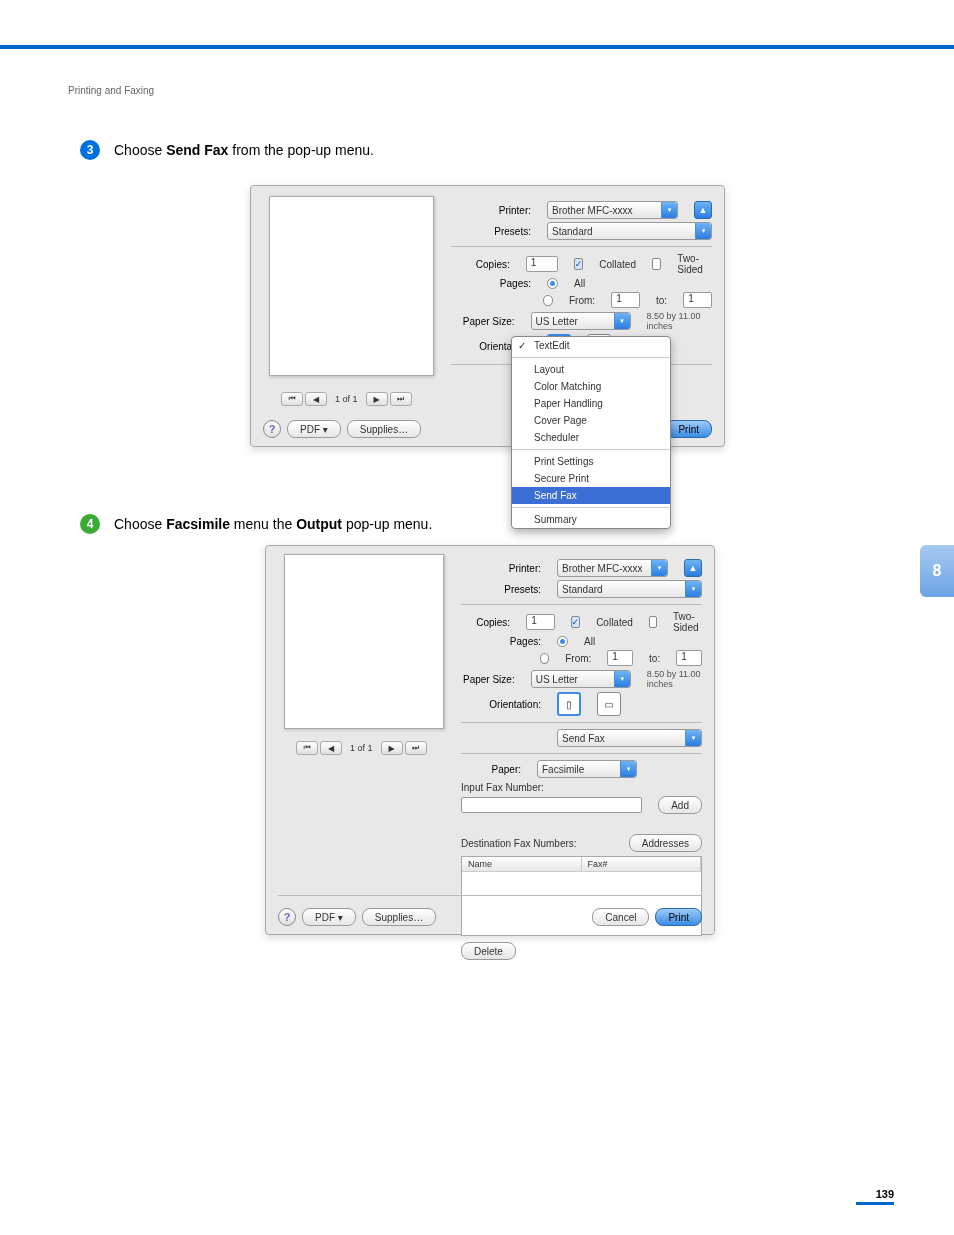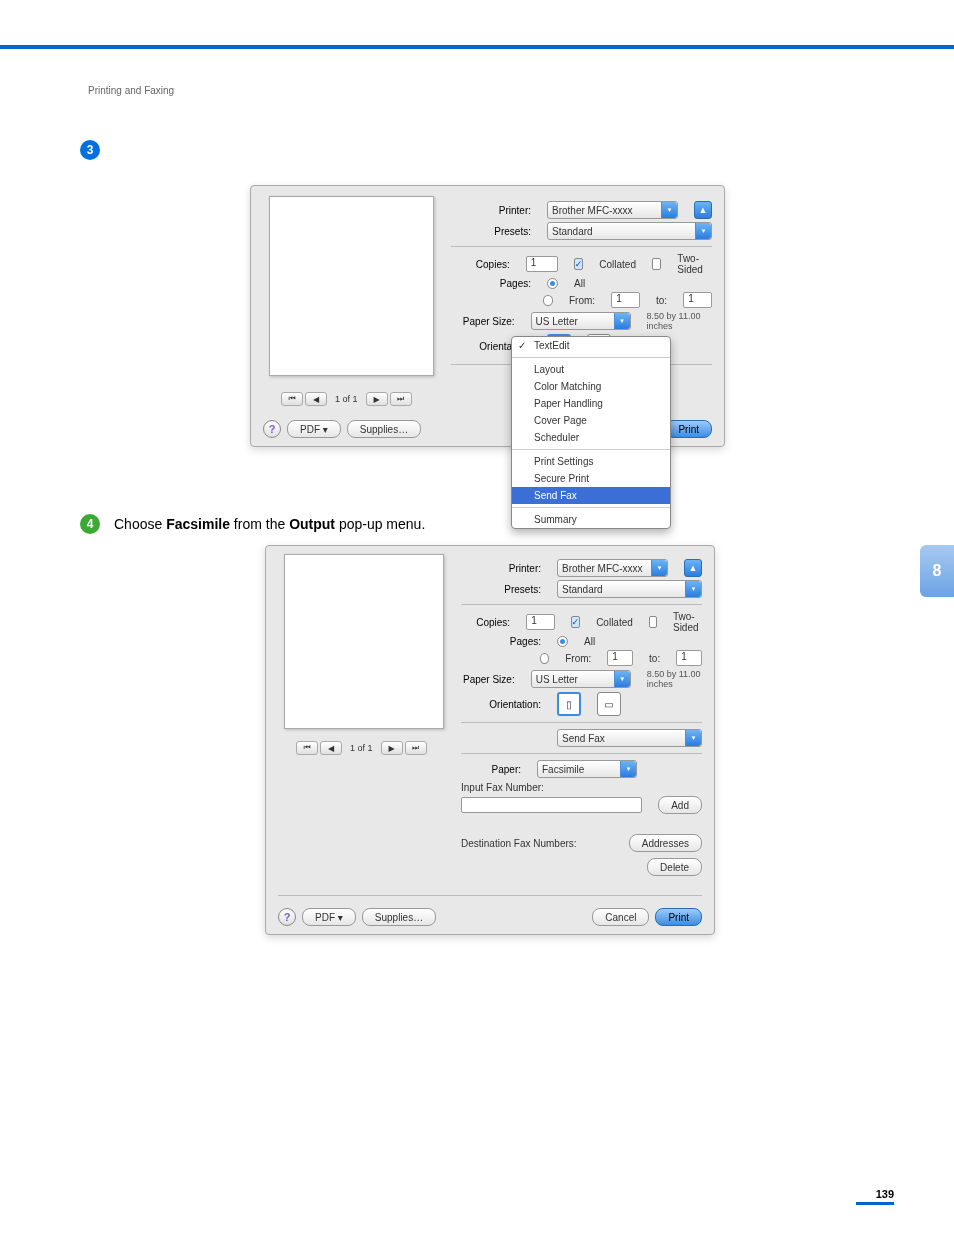--- a/index.html
+++ b/index.html
@@ -13,21 +13,21 @@
     .top-bar {
       width: 100%;
       height: 4px;
       background: #0066cc;
       position: absolute;
       top: 45px;
     }
     .header-section {
       position: absolute;
       top: 85px;
-      left: 88px;
+      left: 68px;
       font-size: 10px;
       color: #666;
     }
     .step {
       position: absolute;
       left: 80px;
       display: flex;
       align-items: flex-start;
       gap: 14px;
     }
@@ -225,20 +225,23 @@
 <body>
 
 <div class="top-bar"></div>
 
 <div class="header-section">Printing and Faxing</div>
 
 <div class="side-tab">8</div>
 
 <div class="step step-3">
   <div class="step-num bg-blue">3</div>
+  <div class="step-text">
+    <span>Choose </span><span class="bold">Send Fax</span><span> from the pop-up menu.</span>
+  </div>
 </div>
 
 <div class="mac-dialog dlg1">
   <div class="preview-box"></div>
   <div class="preview-nav">
     <div class="nav-btn">⏮</div>
     <div class="nav-btn">◀</div>
     <span style="margin:0 6px">1 of 1</span>
     <div class="nav-btn">▶</div>
     <div class="nav-btn">⏭</div>
@@ -321,21 +324,21 @@
     <div class="mac-btn">PDF ▾</div>
     <div class="mac-btn">Supplies…</div>
     <div class="spacer"></div>
     <div class="mac-btn primary">Print</div>
   </div>
 </div>
 
 <div class="step step-4">
   <div class="step-num bg-green">4</div>
   <div class="step-text">
-    <span>Choose </span><span class="bold">Facsimile</span><span> from the </span><span class="bold">Output</span><span> pop-up menu.</span>
+    <span>Choose </span><span class="bold">Facsimile</span><span> menu the </span><span class="bold">Output</span><span> pop-up menu.</span>
   </div>
 </div>
 
 <div class="mac-dialog dlg2">
   <div class="preview-box"></div>
   <div class="preview-nav">
     <div class="nav-btn">⏮</div>
     <div class="nav-btn">◀</div>
     <span style="margin:0 6px">1 of 1</span>
     <div class="nav-btn">▶</div>
@@ -412,21 +415,27 @@
     <div style="font-size:10px;margin-top:4px">Input Fax Number:</div>
     <div class="form-row">
       <div class="mac-input" style="flex:1"></div>
       <div class="mac-btn">Add</div>
     </div>
     <div class="form-row" style="margin-top:20px">
       <span>Destination Fax Numbers:</span>
       <div class="spacer"></div>
       <div class="mac-btn">Addresses</div>
     </div>
-    <div class="form-row" style="justify-content:flex-end;margin-top:6px">
+    <div class="dest-box">
+      <div class="dest-header">
+        <div>Name</div>
+        <div>Fax#</div>
+      </div>
+    </div>
+    <div class="form-row" style="margin-top:6px">
       <div class="mac-btn">Delete</div>
     </div>
   </div>
 
   <div class="hr" style="position:absolute;bottom:32px;left:12px;right:12px"></div>
   <div class="bottom-row">
     <div class="help-btn">?</div>
     <div class="mac-btn">PDF ▾</div>
     <div class="mac-btn">Supplies…</div>
     <div class="spacer"></div>

